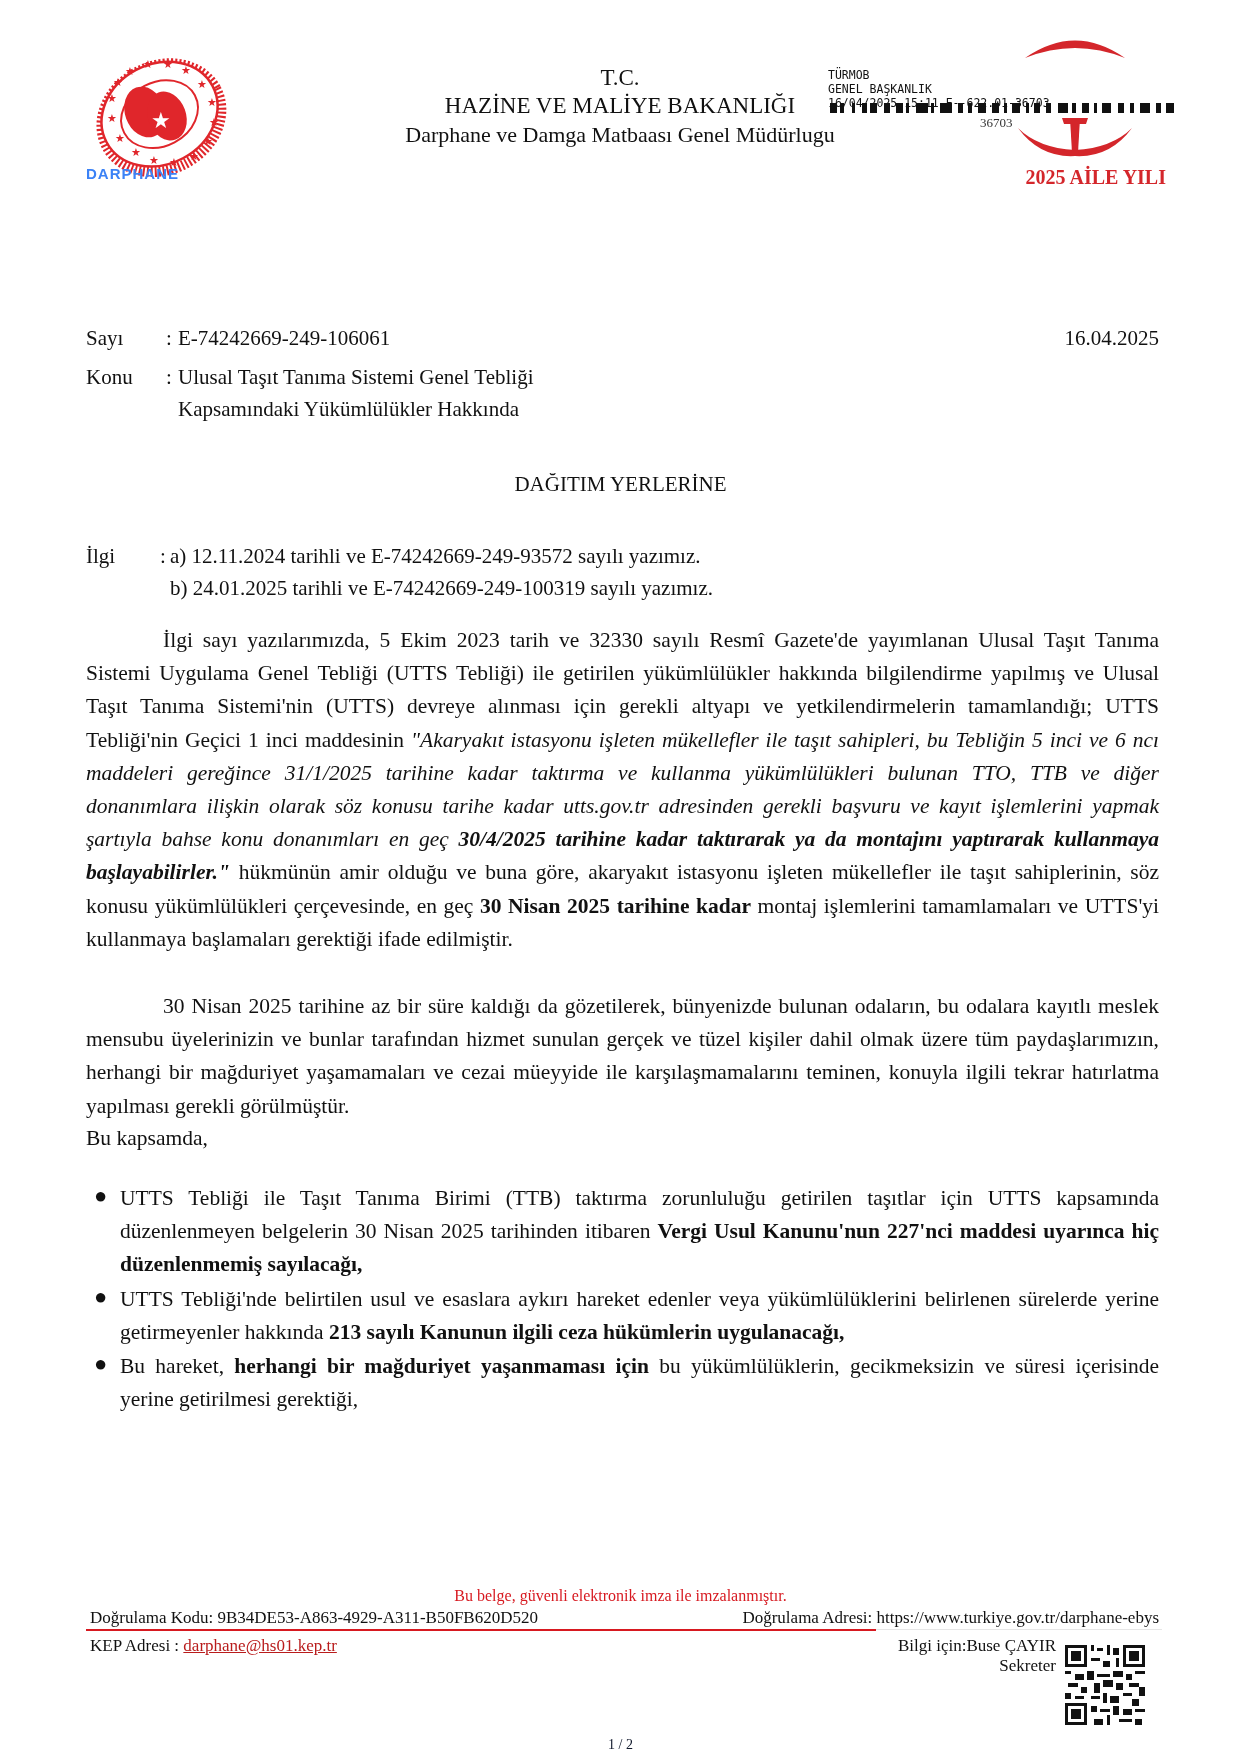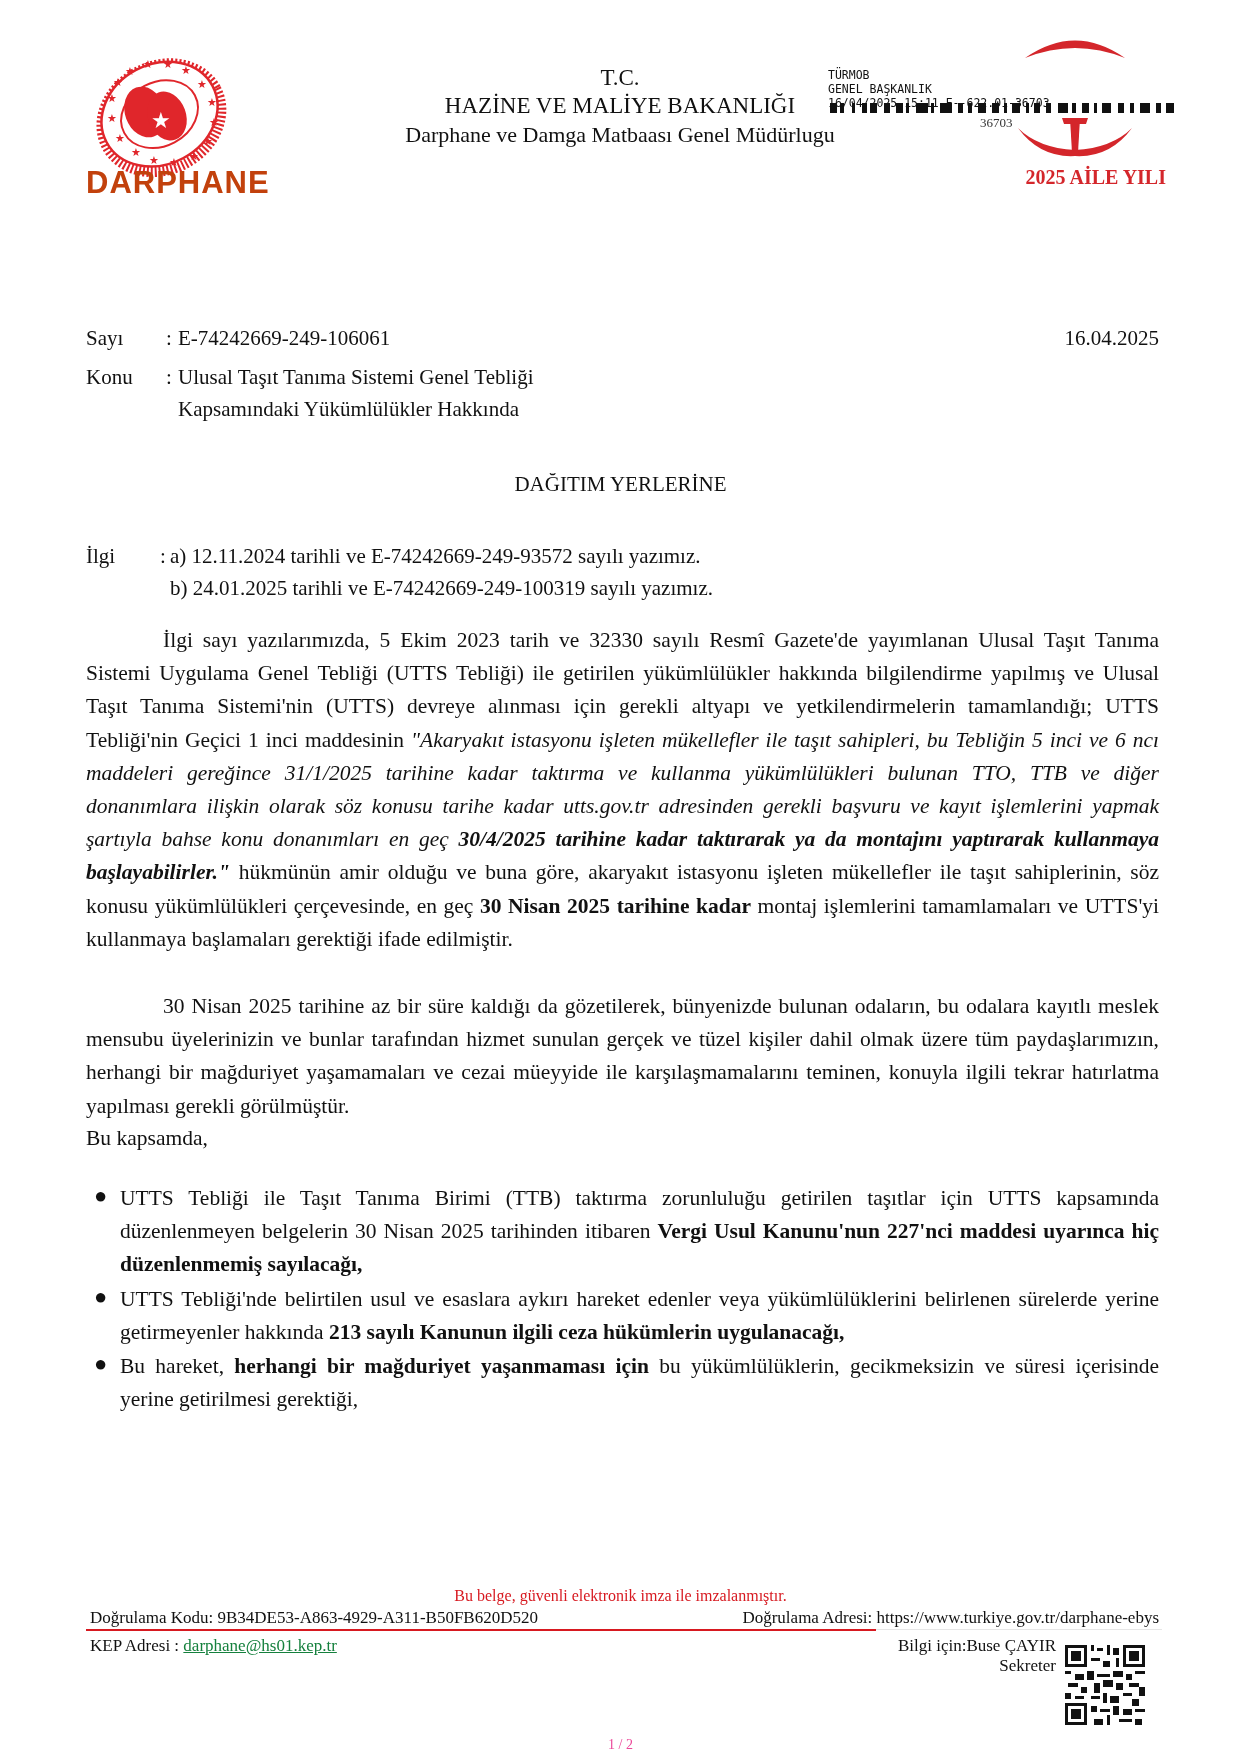--- a/index.html
+++ b/index.html
@@ -3,21 +3,21 @@
 <meta charset="utf-8">
 <style>
   html, body { margin: 0; padding: 0; background: #ffffff; }
   body { width: 1241px; height: 1754px; position: relative; overflow: hidden;
          font-family: "Liberation Serif", "DejaVu Serif", serif; color: #111; }
   .abs { position: absolute; }
 
   
   .logo { left: 85px; top: 35px; width: 150px; height: 160px; }
   .logo-word { left: 86px; top: 165px; width: 150px; font-family: "Liberation Sans", sans-serif;
-               font-weight: bold; font-size: 31px; color: #c2410c; letter-spacing: 1px; }
+               font-weight: bold; font-size: 15px; color: #3b82f6; letter-spacing: 1px; }
   .hdr { left: 330px; width: 580px; text-align: center; font-size: 23px; line-height: 28px; }
   .hdr-tc { top: 64px; }
   .hdr-min { top: 92px; }
   .hdr-dir { top: 121px; font-size: 22px; text-align: center; }
 
   .stamp { left: 828px; top: 48px; font-family: "DejaVu Sans Mono", monospace; font-size: 11.5px; line-height: 14px; color: #111; margin-top: 20px; }
   .stamp-bar { left: 830px; top: 103px; width: 345px; height: 10px; }
   .stamp-num { left: 980px; top: 115px; font-size: 13px; font-family: "Liberation Serif", serif; color: #333; }
 
   .aile { left: 1000px; top: 28px; width: 150px; height: 132px; }
@@ -39,23 +39,23 @@
 
   ul.bullets { list-style: none; margin: 0; padding: 0; left: 120px; width: 1039px; top: 1182px; font-size: 21.5px; line-height: 33.2px; text-align: justify; }
   ul.bullets li { position: relative; margin-bottom: 1px; }
   ul.bullets li .dot { position: absolute; left: -26px; top: -3px; font-size: 22px; }
 
   
   .foot-red { left: 0; width: 1241px; text-align: center; top: 1587px; color: #d71920; font-size: 16px; }
   .foot-row { font-size: 17px; line-height: 20px; }
   .foot-line { left: 86px; top: 1629px; width: 790px; height: 1.5px; background: #d71920; }
   .foot-line2 { left: 876px; top: 1629px; width: 286px; height: 1px; background: #e6e6e6; }
-  .kep-link { color: #15803d; text-decoration: underline; }
+  .kep-link { color: #b91c1c; text-decoration: underline; }
   .qr { left: 1065px; top: 1645px; width: 80px; height: 80px; }
-  .pageno { left: 0; width: 1241px; text-align: center; top: 1737px; font-size: 14px; color: #ec4899; }
+  .pageno { left: 0; width: 1241px; text-align: center; top: 1737px; font-size: 14px; color: #0f172a; }
 </style>
 </head>
 <body>
 
 <svg class="abs logo" viewBox="0 0 150 130">
   <g transform="rotate(-28 75 65)">
     <ellipse cx="75" cy="68" rx="62" ry="52" fill="none" stroke="#e0262b" stroke-width="10" stroke-dasharray="2 2"></ellipse>
     <ellipse cx="75" cy="64" rx="60" ry="50" fill="#fff" stroke="#e0262b" stroke-width="2.5"></ellipse>
     <ellipse cx="75" cy="64" rx="40" ry="32" fill="none" stroke="#e0262b" stroke-width="2"></ellipse>
   </g>

